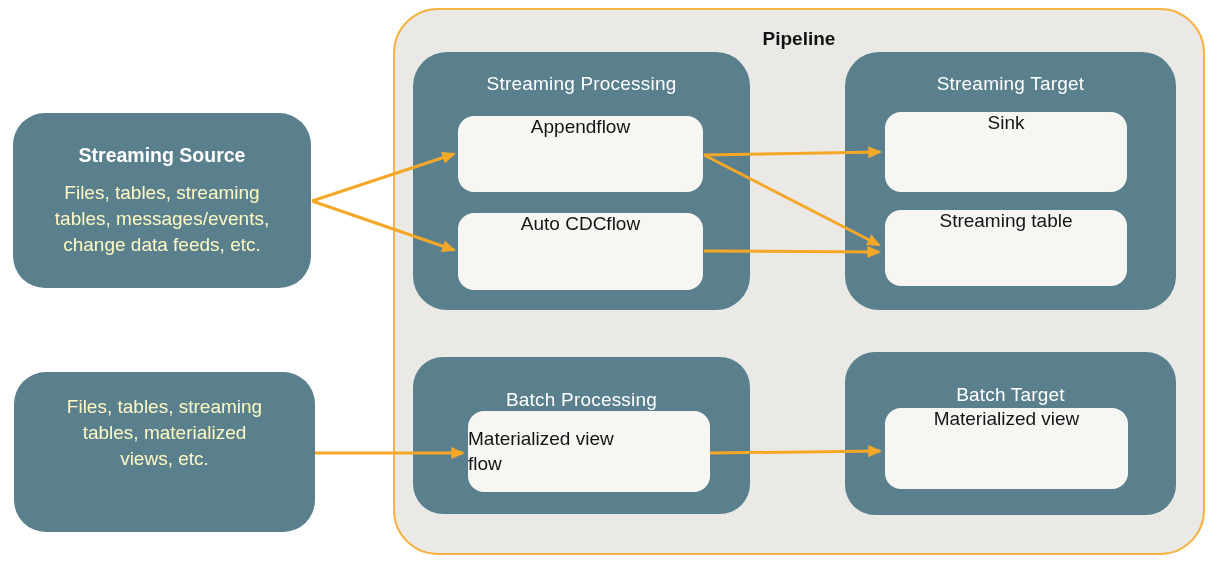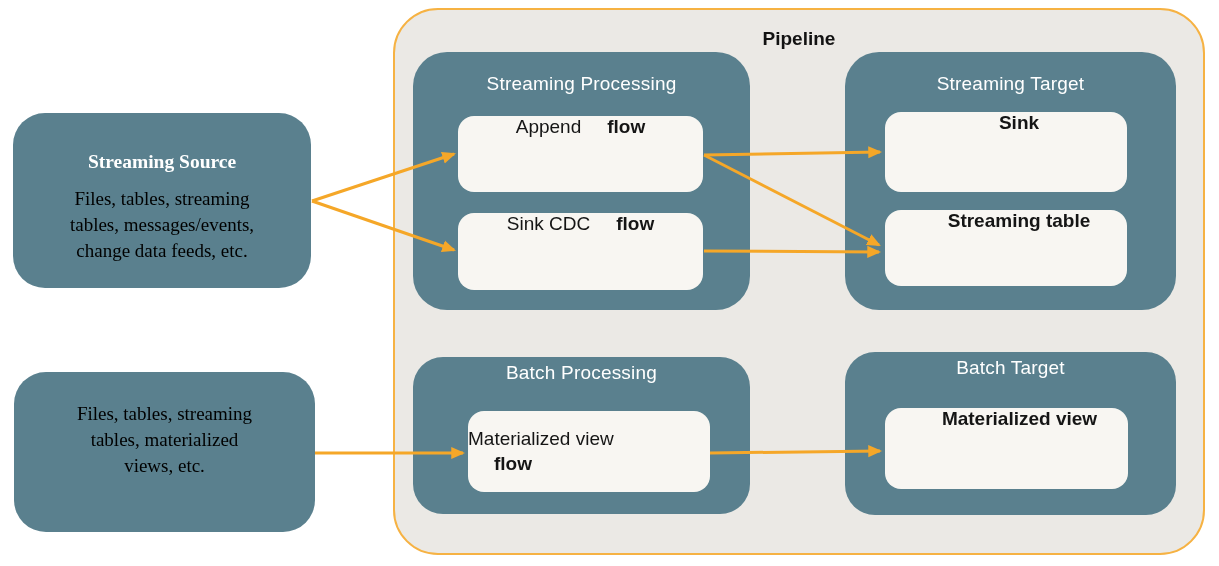--- a/index.html
+++ b/index.html
@@ -44,64 +44,63 @@
     font-weight: normal;
     font-size: 19px;
     text-align: center;
     margin-top: 21px;
     letter-spacing: 0.2px;
   }
   #streaming-processing { left: 413px; top: 52px;  width: 337px; height: 258px; }
   #streaming-target     { left: 845px; top: 52px;  width: 331px; height: 258px; }
   #batch-processing     { left: 413px; top: 357px; width: 337px; height: 157px; border-radius: 30px; }
   #batch-target         { left: 845px; top: 352px; width: 331px; height: 163px; border-radius: 30px; }
-  #batch-processing .group-title, #batch-target .group-title { margin-top: 5px; }
+  #batch-processing .group-title, #batch-target .group-title { margin-top: 32px; }
   
   .card {
     position: absolute;
     background: #F8F6F2;
     border-radius: 16px;
     display: flex;
     align-items: flex-start;
     justify-content: center;
     font-size: 19px;
     color: #151515;
     text-align: center;
     z-index: 2;
   }
-  .card .b { font-weight: bold; padding-left: 26px; }
+  .card .b { font-weight: normal; }
   .card.stacked { flex-direction: column; line-height: 1.3; }
   .card.stacked span { display: block; }
   #append-flow       { left: 458px; top: 116px; width: 245px; height: 76px; }
   #auto-cdc-flow     { left: 458px; top: 213px; width: 245px; height: 77px; }
   #sink              { left: 885px; top: 112px; width: 242px; height: 80px; }
   #streaming-table   { left: 885px; top: 210px; width: 242px; height: 76px; }
   #mv-flow           { left: 468px; top: 411px; width: 242px; height: 81px; }
   #materialized-view { left: 885px; top: 408px; width: 243px; height: 81px; }
   
   .source {
     position: absolute;
     background: #5A808E;
     border-radius: 32px;
     color: #ffffff;
     text-align: center;
     box-sizing: border-box;
-    padding: 16px 10px;
-    font-family: Liberation Serif, serif;
+    padding: 9px 10px;
   }
   .source .box-title {
     font-weight: bold;
     font-size: 19.5px;
     margin-top: 22px;
   }
   .source .box-body {
     font-size: 19px;
     line-height: 1.38;
     margin-top: 13px;
-    color: #000000;
+    color: #fef9c3;
     white-space: pre-line;
   }
   #streaming-source { left: 13px; top: 113px; width: 298px; height: 175px; }
   #batch-source     { left: 14px; top: 372px; width: 301px; height: 160px; }
   #batch-source .box-title { margin-top: 20px; }
   
   .edges {
     position: absolute;
     left: 0; top: 0;
     width: 1219px; height: 566px;
@@ -129,21 +128,21 @@
   </div>
   <div class="group" id="batch-target">
     <div class="group-title">Batch Target</div>
   </div>
 
   <div class="card" id="append-flow">
     <span>Append </span>
       <span class="b">flow</span>
   </div>
   <div class="card" id="auto-cdc-flow">
-    <span>Sink CDC </span>
+    <span>Auto CDC </span>
       <span class="b">flow</span>
   </div>
   <div class="card" id="sink">
     <span class="b">Sink</span>
   </div>
   <div class="card" id="streaming-table">
     <span class="b">Streaming table</span>
   </div>
   <div class="card stacked" id="mv-flow">
     <span>Materialized view</span>

